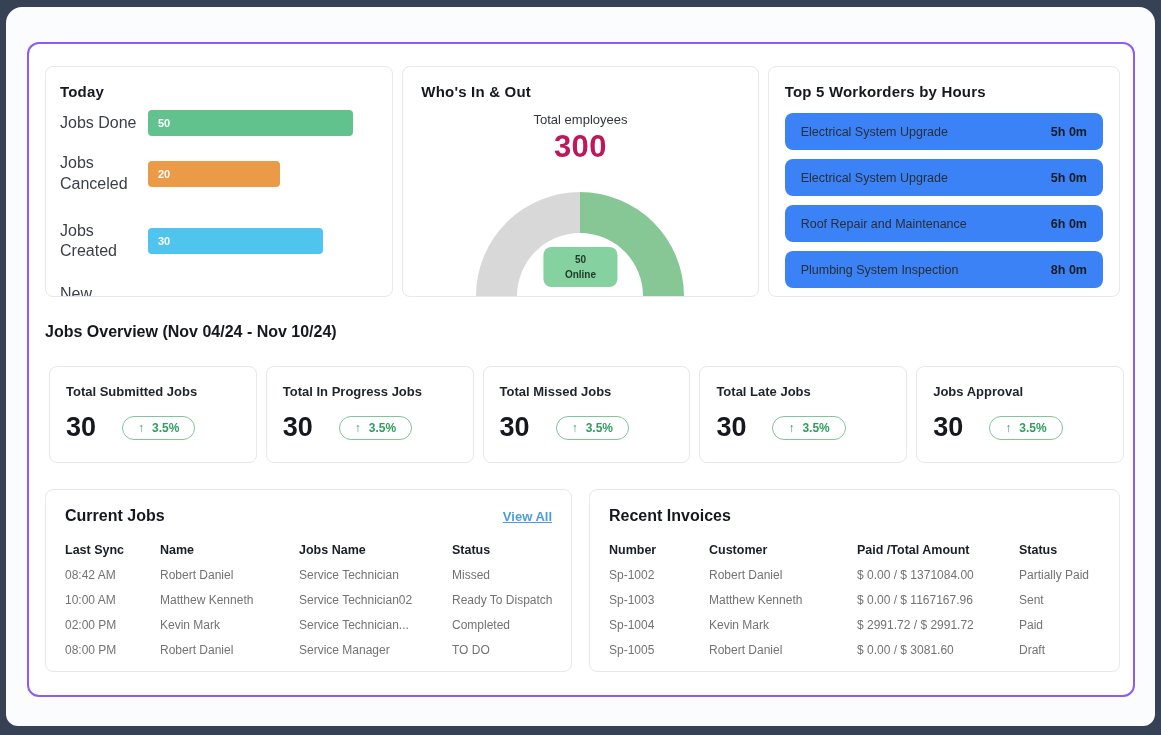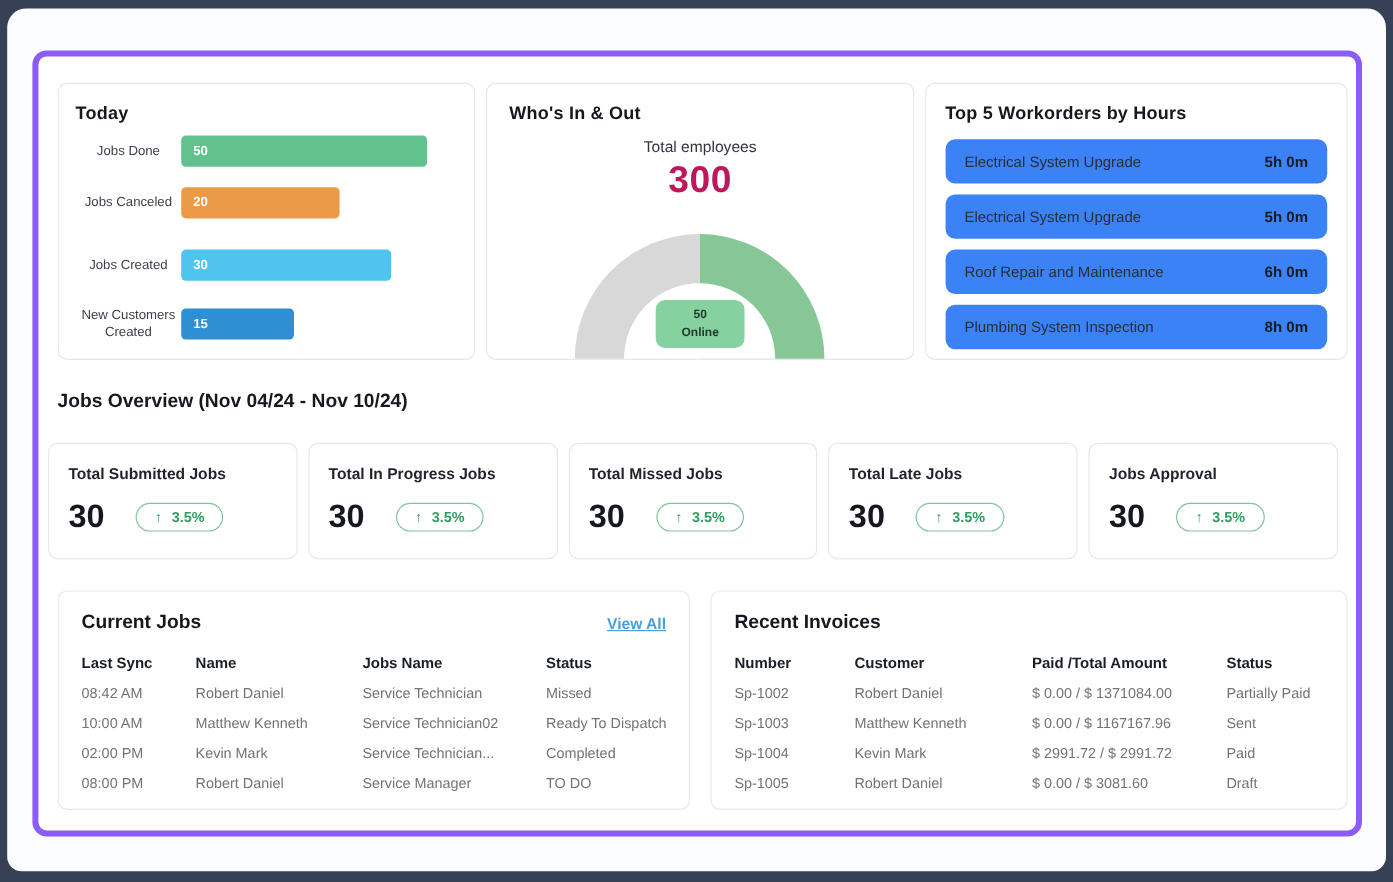--- a/index.html
+++ b/index.html
@@ -11,21 +11,21 @@
     color: #15181E;
   }
   .window {
     position: absolute; left: 6px; top: 7px; right: 6px; bottom: 9px;
     background: #FBFCFD;
     border-radius: 16px 16px 12px 12px;
   }
   .panel {
     position: absolute; left: 21px; top: 35px; width: 1108px; height: 655px;
     background: #FFFFFF;
-    border: 5px solid #8b5cf6;
+    border: 2px solid #8b5cf6;
     border-radius: 12px;
   }
   .card {
     background: #FFFFFF;
     border: 1px solid #E6E8EC;
     border-radius: 8px;
     position: relative;
   }
   .card-title { font-size: 15px; font-weight: 700; color: #15181E; letter-spacing: .2px; }
 
@@ -33,21 +33,21 @@
   .top-row { position: absolute; left: 16px; top: 22px; width: 1075px; height: 231px; display: flex; gap: 9px; }
   .top-row .card { flex: 1; overflow: hidden; }
 
   
   .today-card { padding: 16px 14px; }
   .hchart { margin-top: 10px; }
   .hrow { display: flex; align-items: center; }
   .hrow.r2 { margin-top: 17px; }
   .hrow.r3 { margin-top: 26px; }
   .hrow.r4 { margin-top: 22px; }
-  .hlabel { width: 88px; font-size: 11px; color: #3B3F49; line-height: 1.3; flex-shrink: 0; text-align: center; }
+  .hlabel { width: 88px; font-size: 16px; color: #3B3F49; line-height: 1.3; flex-shrink: 0; }
   .hbar {
     height: 26px; border-radius: 4px; display: flex; align-items: center;
     padding-left: 10px; color: #fff; font-size: 11px; font-weight: 700;
   }
 
   
   .who-card { padding: 16px 18px; }
   .who-center { text-align: center; margin-top: 12px; position: relative; z-index: 2; }
   .who-sub { font-size: 13px; color: #33363F; }
   .who-total { font-size: 31px; font-weight: 800; color: #be185d; margin-top: 2px; letter-spacing: .5px; }
@@ -71,21 +71,21 @@
   .work-item {
     height: 37px; background: #3b82f6; border-radius: 8px;
     display: flex; align-items: center; justify-content: space-between;
     padding: 0 16px;
   }
   .work-name { font-size: 12.5px; color: #2A2E37; }
   .work-hours { font-size: 12.5px; font-weight: 700; color: #171B22; }
 
   
   .section-heading { position: absolute; left: 16px; top: 279px; font-size: 16px; font-weight: 700; color: #15181E; }
-  .stats-row { position: absolute; left: 8px; top: 322px; width: 1075px; height: 97px; display: flex; gap: 9px; }
+  .stats-row { position: absolute; left: 20px; top: 322px; width: 1075px; height: 97px; display: flex; gap: 9px; }
   .stat-card { flex: 1; padding: 17px 16px; }
   .stat-label { font-size: 13px; font-weight: 600; color: #1F232B; }
   .stat-value-row { display: flex; align-items: center; gap: 26px; margin-top: 13px; }
   .stat-value { font-size: 27px; font-weight: 800; color: #15181E; }
   .delta-pill {
     display: inline-flex; align-items: center; gap: 8px;
     border: 1px solid #7FC69B; border-radius: 999px;
     padding: 4px 15px; color: #2F9E5F; font-size: 12px; font-weight: 600;
     background: #fff;
   }

